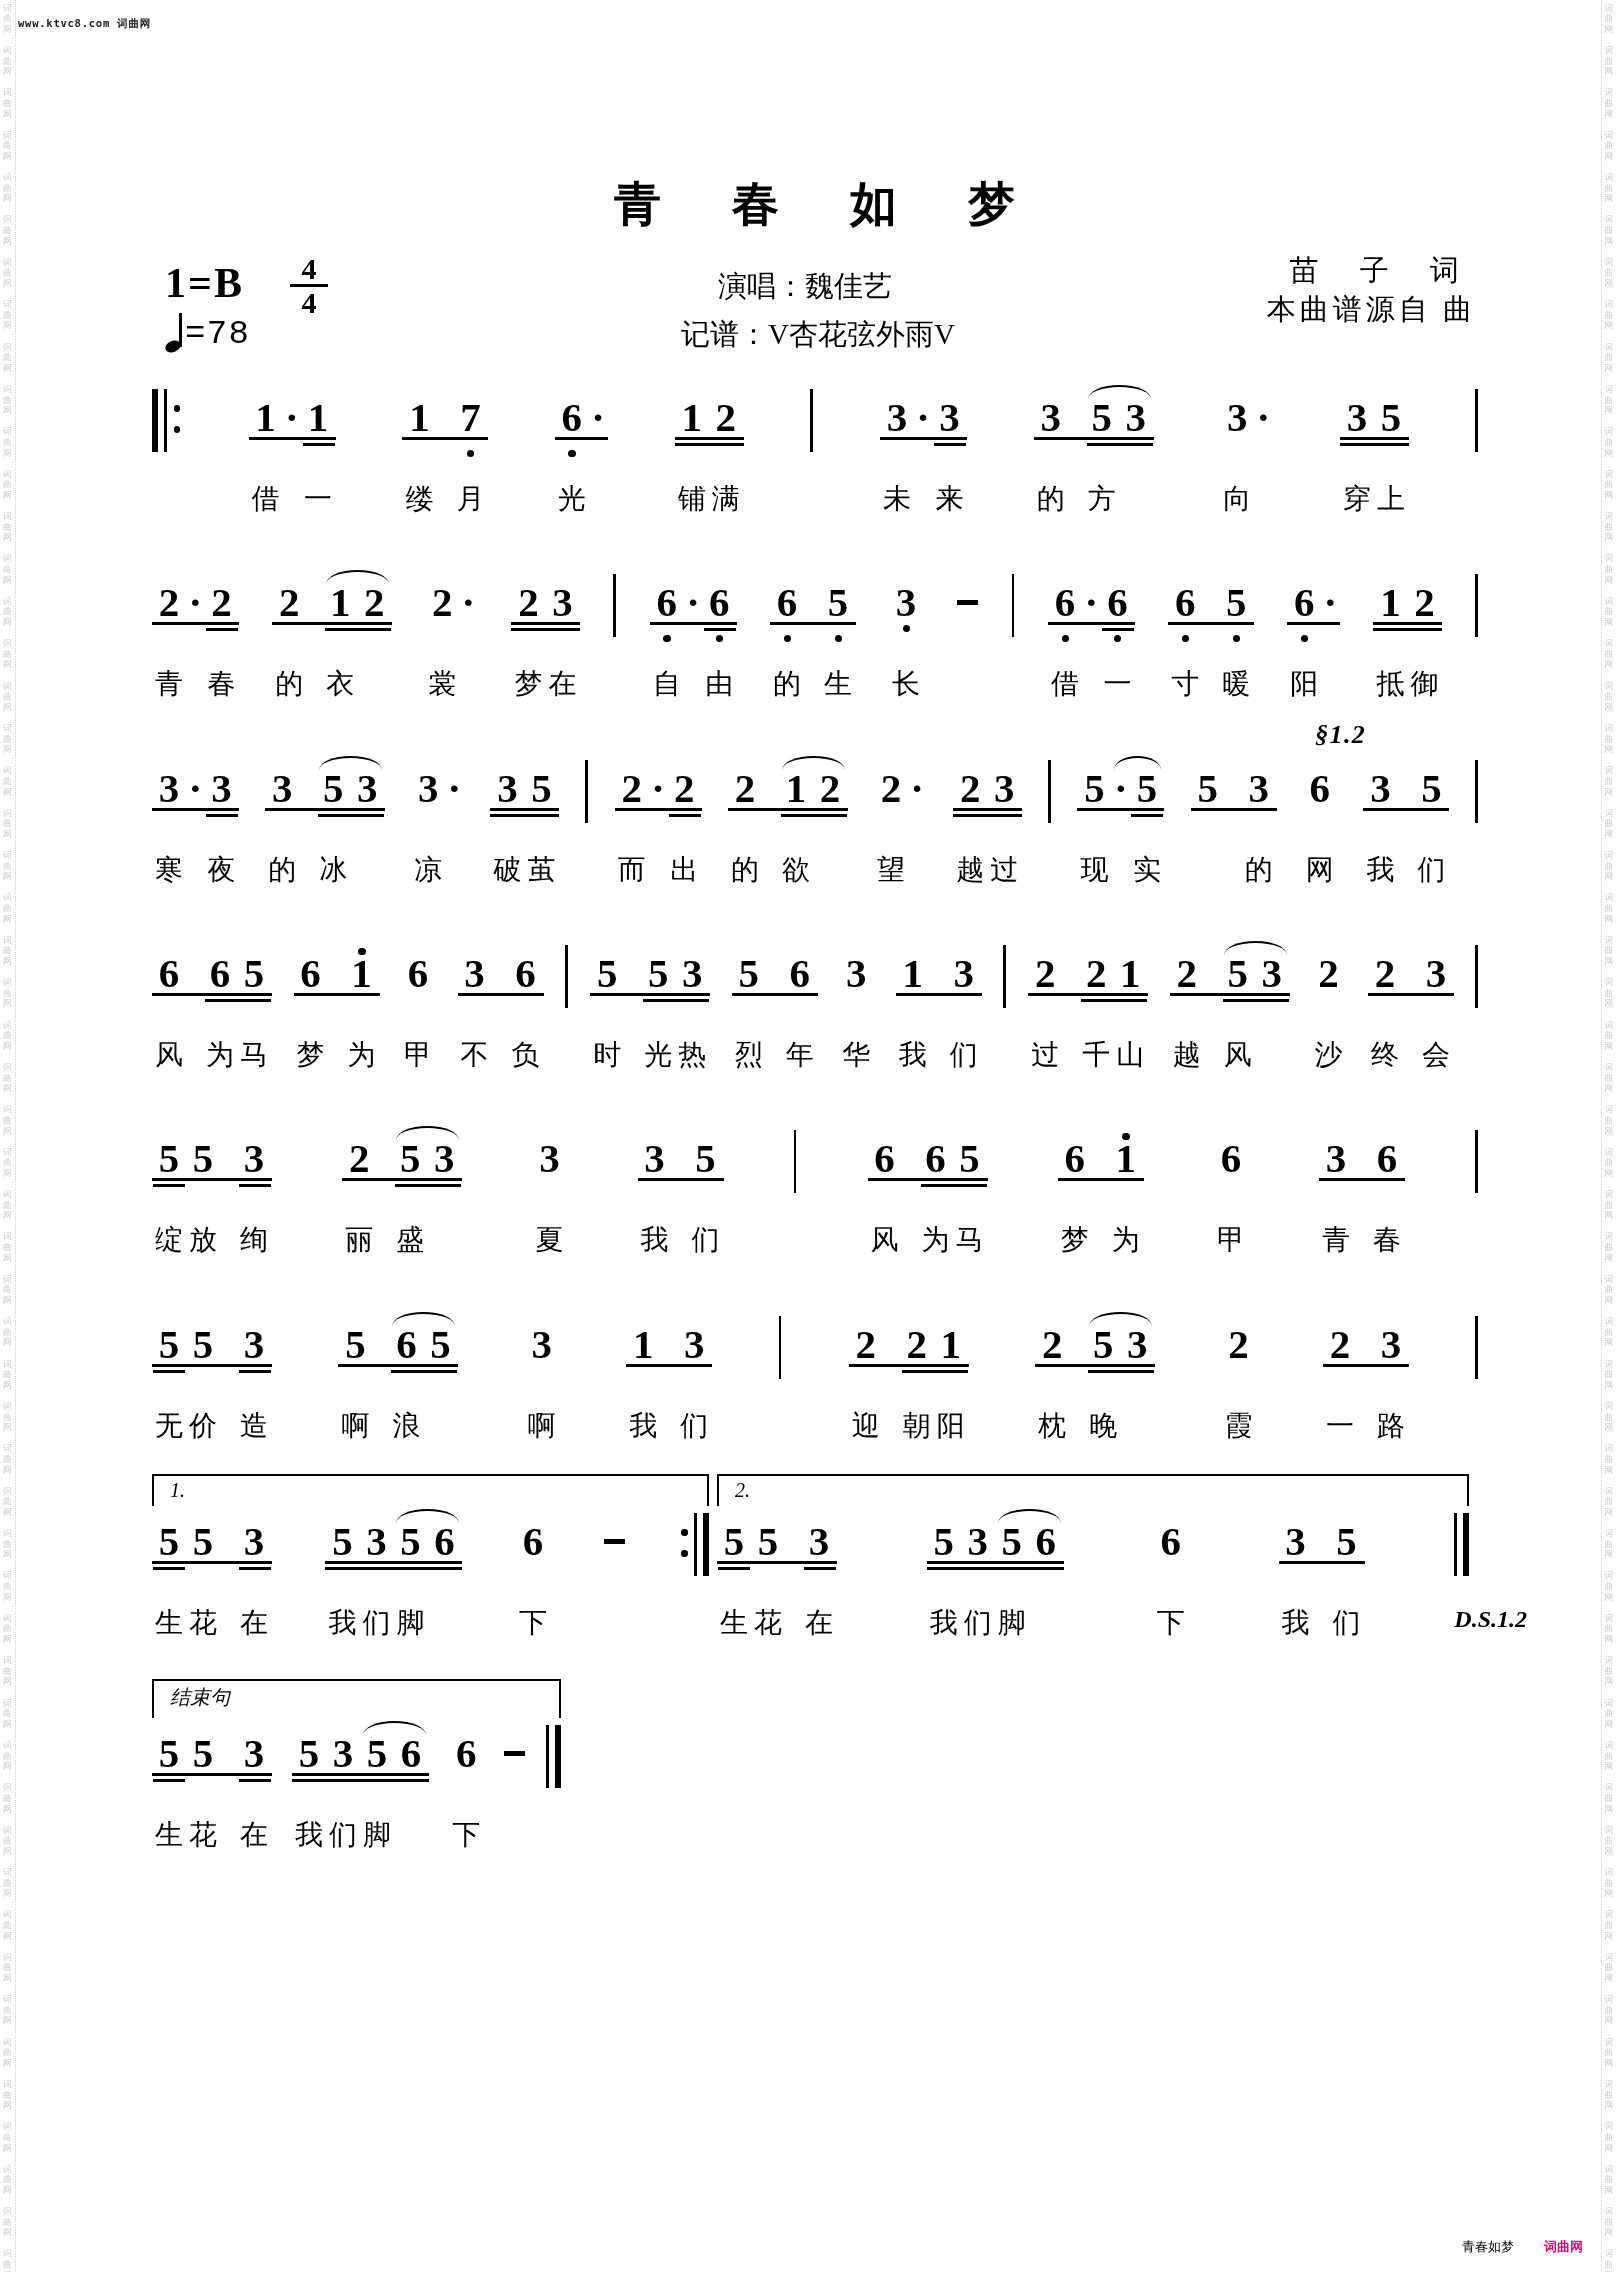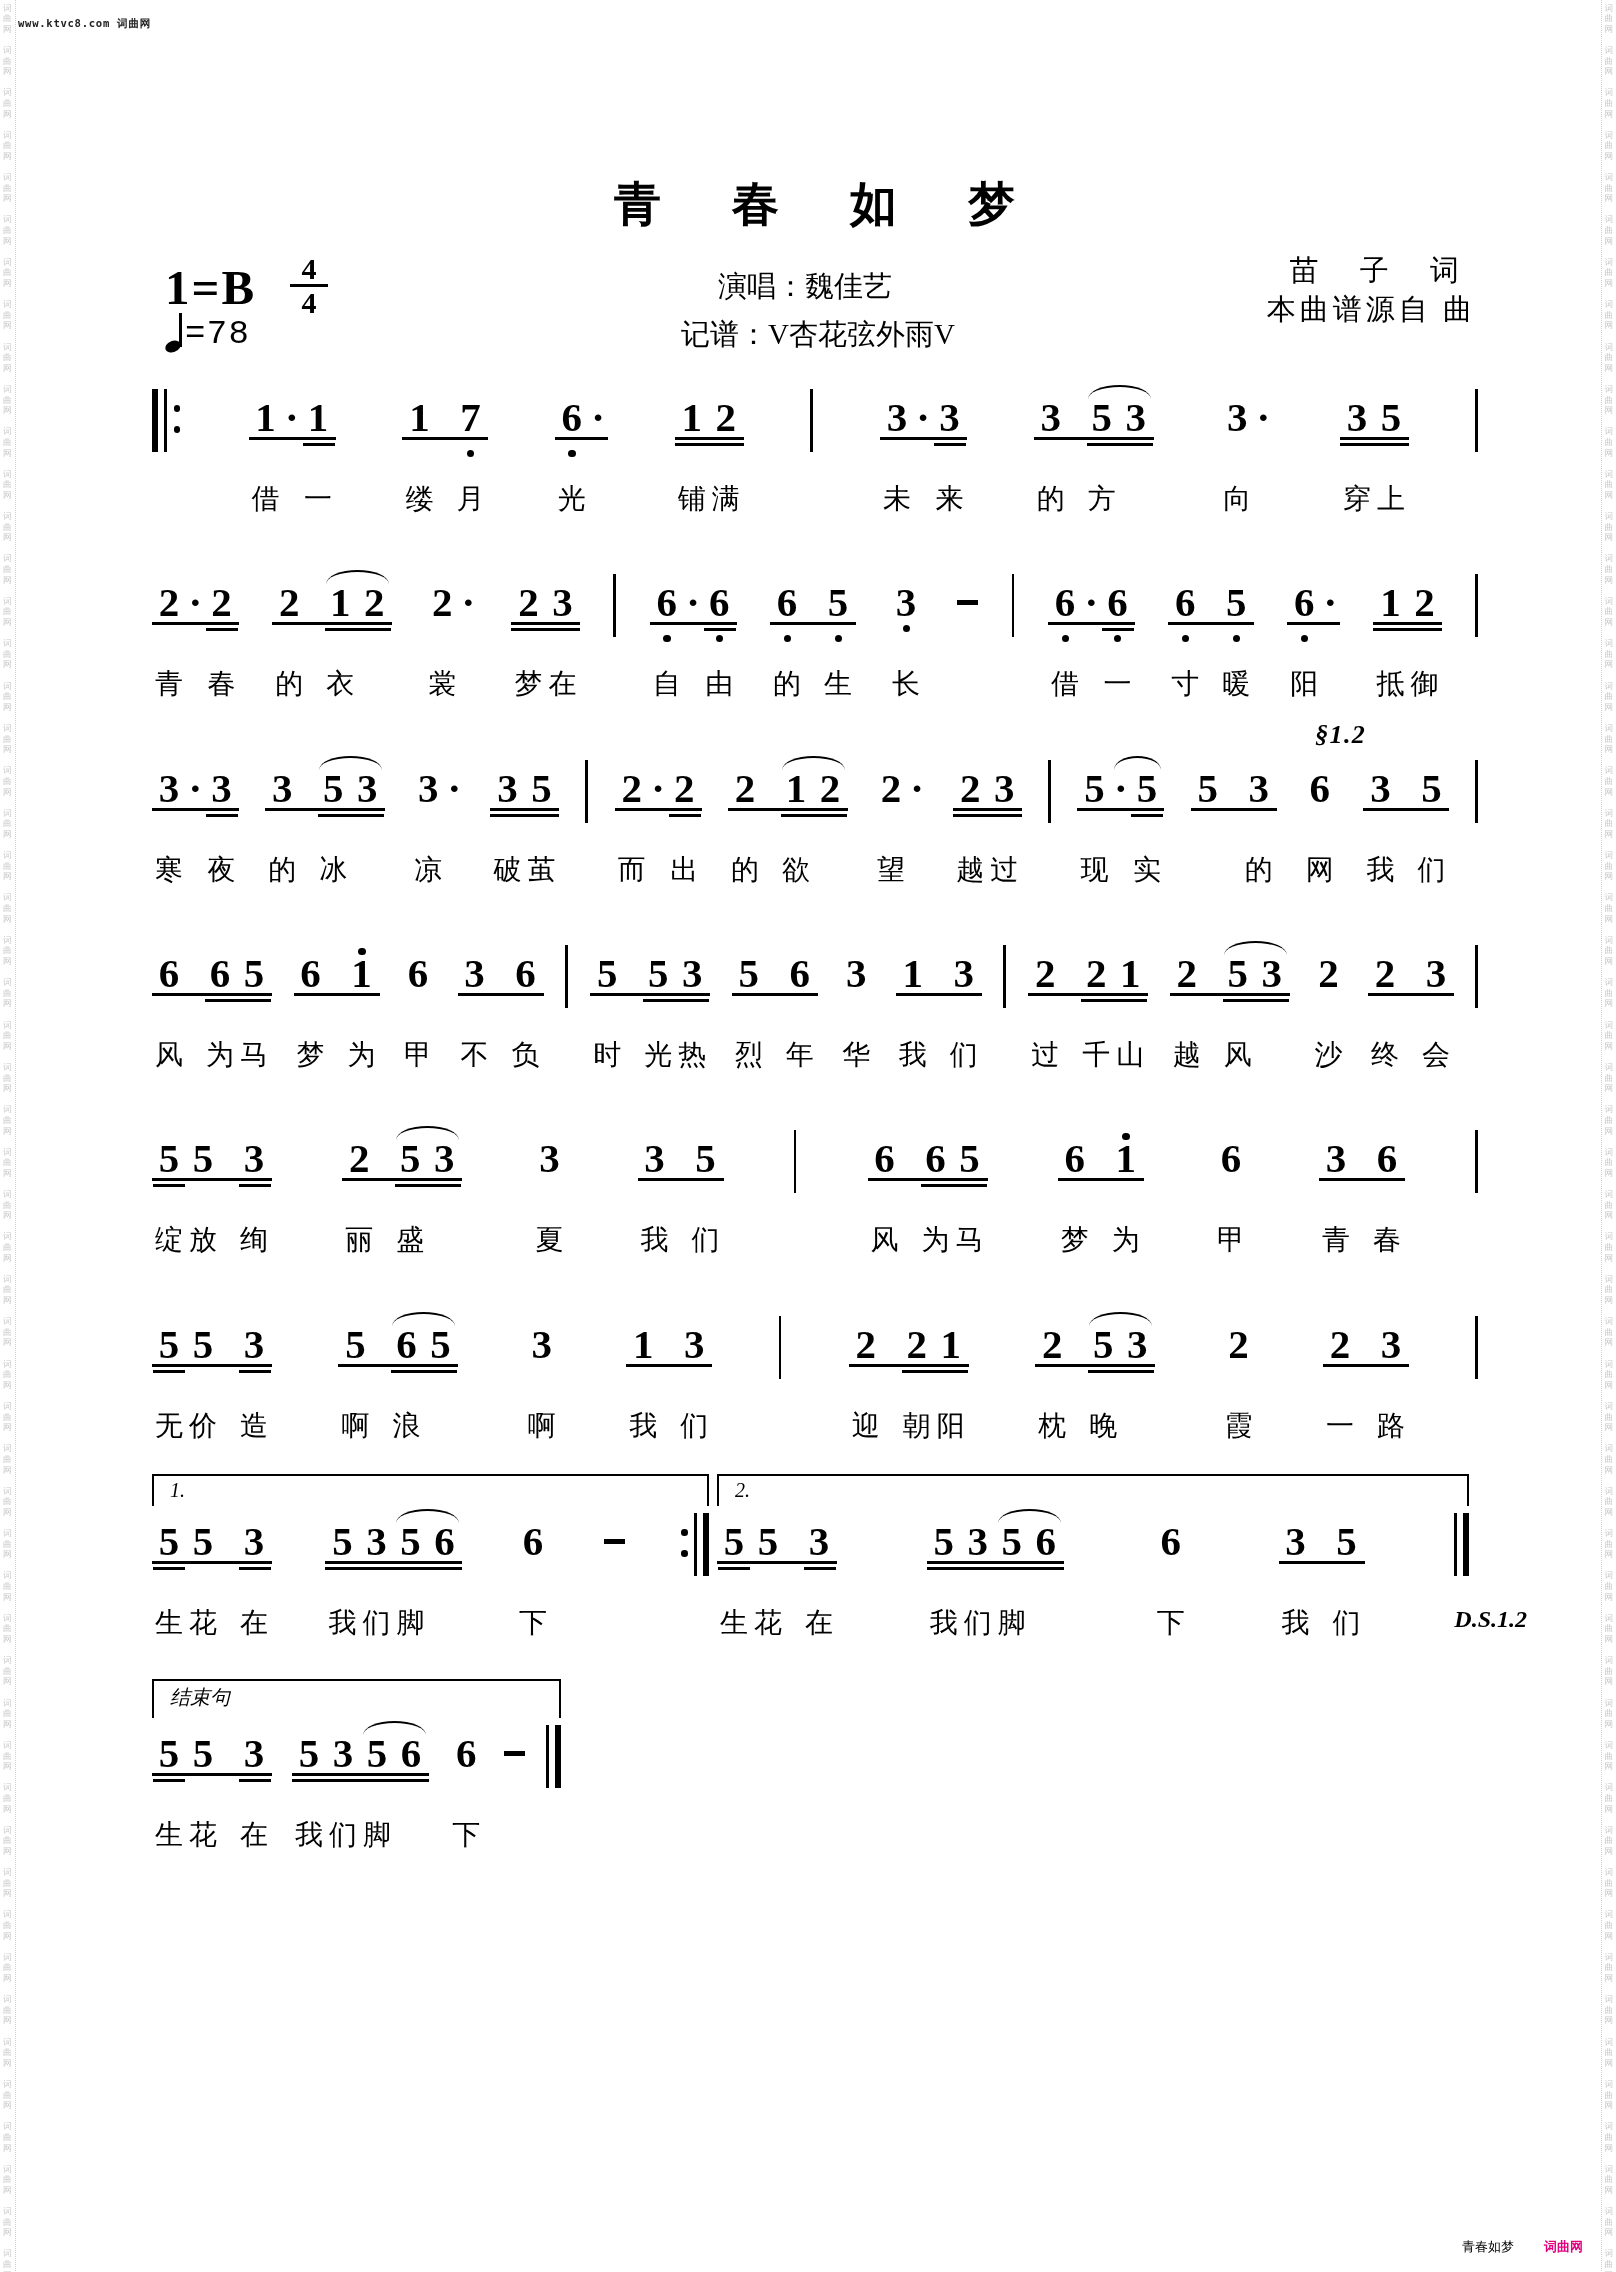--- a/index.html
+++ b/index.html
@@ -9,21 +9,21 @@
   .wmcol{position:absolute;top:2.6px;bottom:0;width:13px;font-family:"DejaVu Sans",sans-serif;
          font-size:8.6px;line-height:10.6px;color:#c9c9c9;text-align:center;white-space:pre-line;overflow:hidden;}
   .wmcol.l{left:0.7px;}
   .wmcol.r{right:0.7px;}
   .vdots{position:absolute;top:0;bottom:0;width:0;border-left:1.3px dotted #cfcfcf;}
   .vdots.l{left:14.5px;} .vdots.r{right:14.5px;}
   
   .sitehead{position:absolute;left:18px;top:17px;font-family:"DejaVu Sans Mono",monospace;
             font-size:10.6px;font-weight:bold;color:#222;letter-spacing:0.7px;}
   .title{position:absolute;left:614px;top:173px;font-size:47px;font-weight:bold;letter-spacing:71px;white-space:nowrap;}
-  .keysig{position:absolute;left:165px;top:259px;font-size:49px;font-weight:bold;letter-spacing:2px;text-align:right;}
+  .keysig{position:absolute;left:165px;top:259px;font-size:42px;font-weight:bold;letter-spacing:2px;text-align:right;}
   .timesig{position:absolute;left:289px;top:255px;width:40px;text-align:center;font-weight:bold;font-size:30px;line-height:28px;}
   .timesig .fl{height:0;border-top:3.3px solid #000;margin:1.3px 1.3px;}
   .temporow{position:absolute;left:165px;top:311px;height:42px;display:flex;align-items:flex-end;}
   .qnote{position:relative;width:20px;height:41px;}
   .qnote:before{content:"";position:absolute;left:0;bottom:1.3px;width:16px;height:11.2px;background:#000;
                 border-radius:50%;transform:rotate(-22deg);}
   .qnote:after{content:"";position:absolute;left:14px;top:1.3px;width:2.6px;height:34px;background:#000;}
   .tempoval{font-family:Liberation Mono, monospace;font-size:34px;line-height:37px;letter-spacing:1.3px;}
   .singer{position:absolute;left:718px;top:267px;font-size:29px;}
   .notator{position:absolute;left:681px;top:315px;font-size:29px;}

